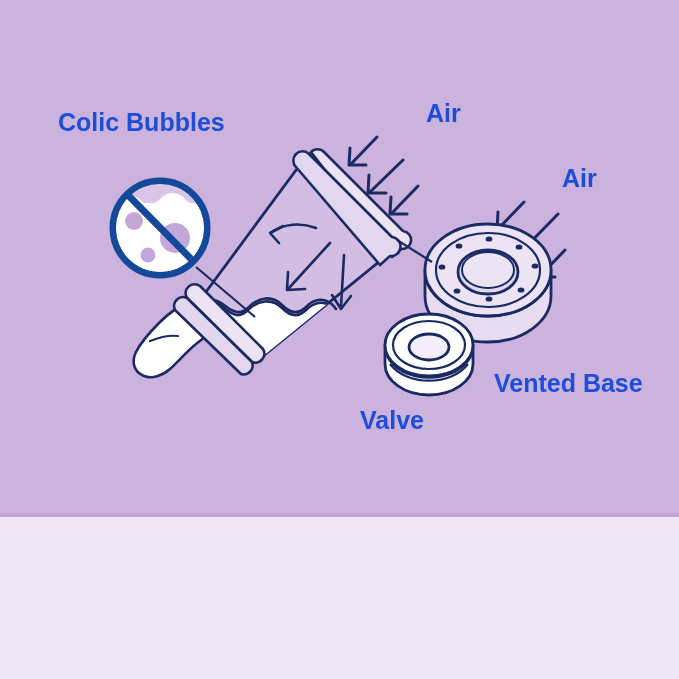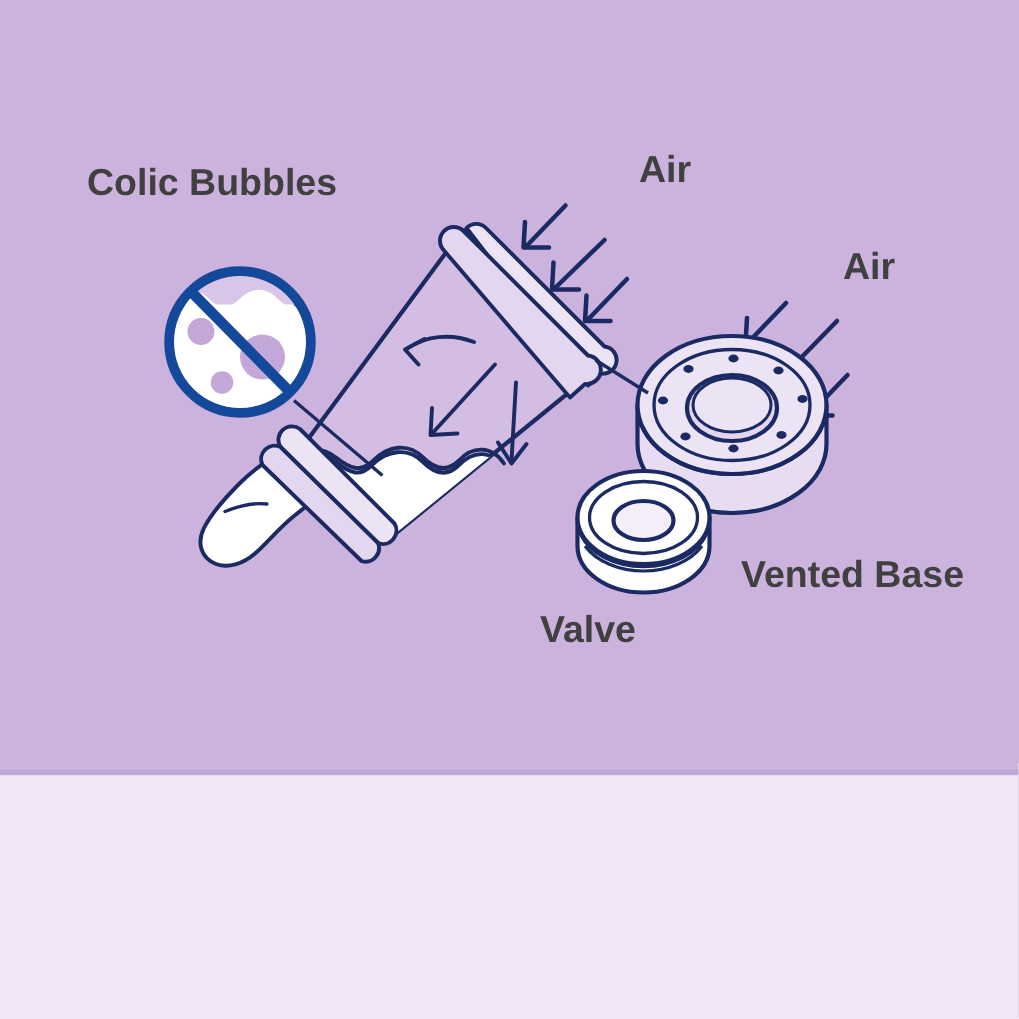--- a/index.html
+++ b/index.html
@@ -21,21 +21,21 @@
     background:#c2a7d6;
   }
   
   #caption-panel{
     position:absolute;left:0;top:517px;width:679px;height:162px;
     background:#f0e6f5;
   }
 
   
   .label{
-    position:absolute;color:#404040;font-weight:bold;
+    position:absolute;color:#1d4ed8;font-weight:bold;
     font-family:"Liberation Sans", sans-serif;white-space:nowrap;
   }
   #label-colic-bubbles{left:58px;top:108px;font-size:25px;}
   #label-air-1{left:426px;top:99px;font-size:25px;}
   #label-air-2{left:562px;top:164px;font-size:25px;}
   #label-vented-base{left:494px;top:369px;font-size:25px;}
   #label-valve{left:360px;top:406px;font-size:25px;}
 
   svg{position:absolute;left:0;top:0;}
 </style>

